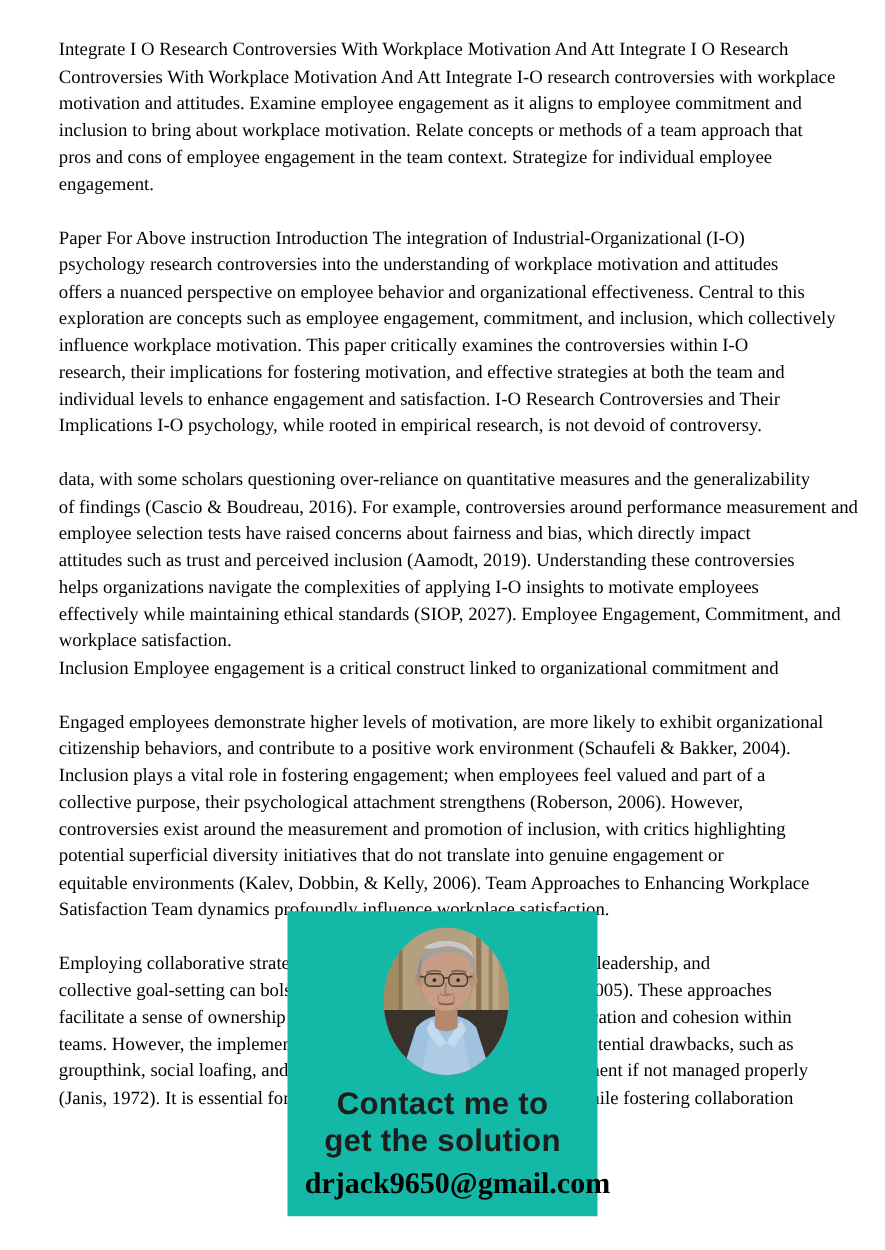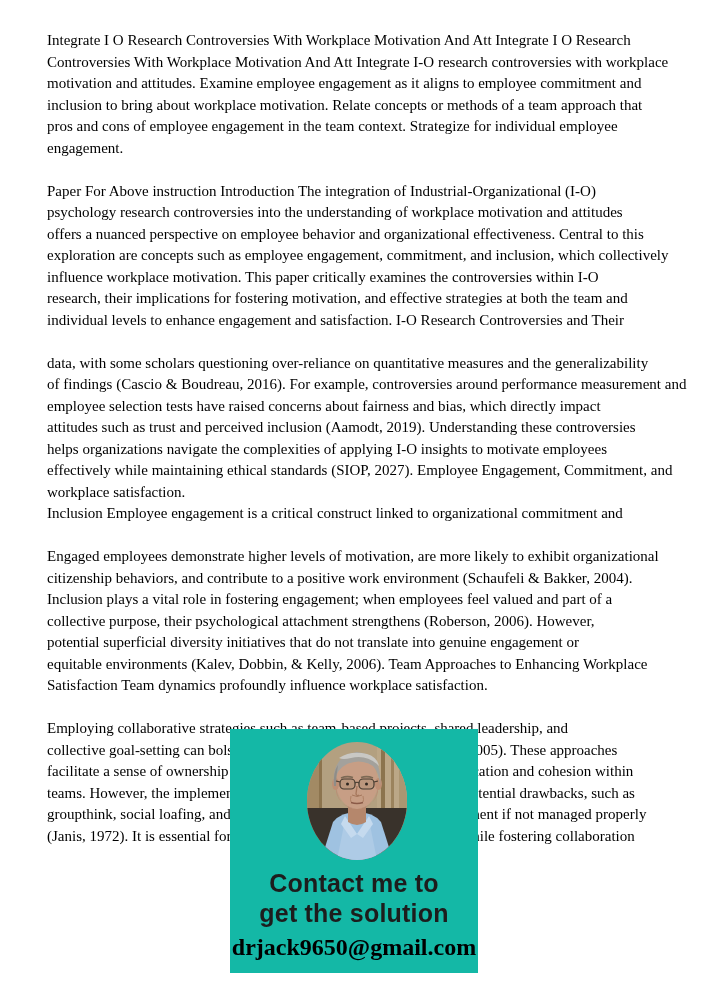--- a/index.html
+++ b/index.html
@@ -58,21 +58,21 @@
     font-family: "Liberation Sans", sans-serif;
     font-weight: 700;
     font-size: 25px;
     line-height: 30px;
     color: #1d1d1d;
     letter-spacing: 0.2px;
   }
   .promo-email {
     position: absolute;
     top: 203px;
-    left: 0;
+    left: 12px;
     width: 100%;
     text-align: center;
     font-family: "Liberation Serif", serif;
     font-weight: 700;
     font-size: 24px;
     line-height: 30px;
     color: #000000;
   }
 </style>
 </head>
@@ -90,36 +90,38 @@
         <div class="text-line">engagement.</div>
       </div>
       <div class="paragraph">
         <div class="text-line">Paper For Above instruction Introduction The integration of Industrial-Organizational (I-O)</div>
         <div class="text-line">psychology research controversies into the understanding of workplace motivation and attitudes</div>
         <div class="text-line">offers a nuanced perspective on employee behavior and organizational effectiveness. Central to this</div>
         <div class="text-line">exploration are concepts such as employee engagement, commitment, and inclusion, which collectively</div>
         <div class="text-line">influence workplace motivation. This paper critically examines the controversies within I-O</div>
         <div class="text-line">research, their implications for fostering motivation, and effective strategies at both the team and</div>
         <div class="text-line">individual levels to enhance engagement and satisfaction. I-O Research Controversies and Their</div>
+        <div class="text-line">Implications I-O psychology, while rooted in empirical research, is not devoid of controversy.</div>
       </div>
       <div class="paragraph">
         <div class="text-line">data, with some scholars questioning over-reliance on quantitative measures and the generalizability</div>
         <div class="text-line">of findings (Cascio &amp; Boudreau, 2016). For example, controversies around performance measurement and</div>
         <div class="text-line">employee selection tests have raised concerns about fairness and bias, which directly impact</div>
         <div class="text-line">attitudes such as trust and perceived inclusion (Aamodt, 2019). Understanding these controversies</div>
         <div class="text-line">helps organizations navigate the complexities of applying I-O insights to motivate employees</div>
         <div class="text-line">effectively while maintaining ethical standards (SIOP, 2027). Employee Engagement, Commitment, and</div>
         <div class="text-line">workplace satisfaction.</div>
         <div class="text-line">Inclusion Employee engagement is a critical construct linked to organizational commitment and</div>
       </div>
       <div class="paragraph">
         <div class="text-line">Engaged employees demonstrate higher levels of motivation, are more likely to exhibit organizational</div>
         <div class="text-line">citizenship behaviors, and contribute to a positive work environment (Schaufeli &amp; Bakker, 2004).</div>
         <div class="text-line">Inclusion plays a vital role in fostering engagement; when employees feel valued and part of a</div>
         <div class="text-line">collective purpose, their psychological attachment strengthens (Roberson, 2006). However,</div>
+        <div class="text-line">controversies exist around the measurement and promotion of inclusion, with critics highlighting</div>
         <div class="text-line">potential superficial diversity initiatives that do not translate into genuine engagement or</div>
         <div class="text-line">equitable environments (Kalev, Dobbin, &amp; Kelly, 2006). Team Approaches to Enhancing Workplace</div>
         <div class="text-line">Satisfaction Team dynamics profoundly influence workplace satisfaction.</div>
       </div>
       <div class="paragraph">
         <div class="text-line">Employing collaborative strategies such as team-based projects, shared leadership, and</div>
         <div class="text-line">collective goal-setting can bolster workplace satisfaction (Salas et al., 2005). These approaches</div>
         <div class="text-line">facilitate a sense of ownership and accountability, promoting communication and cohesion within</div>
         <div class="text-line">teams. However, the implementation of team approaches can present potential drawbacks, such as</div>
         <div class="text-line">groupthink, social loafing, and conflict, which may undermine engagement if not managed properly</div>

